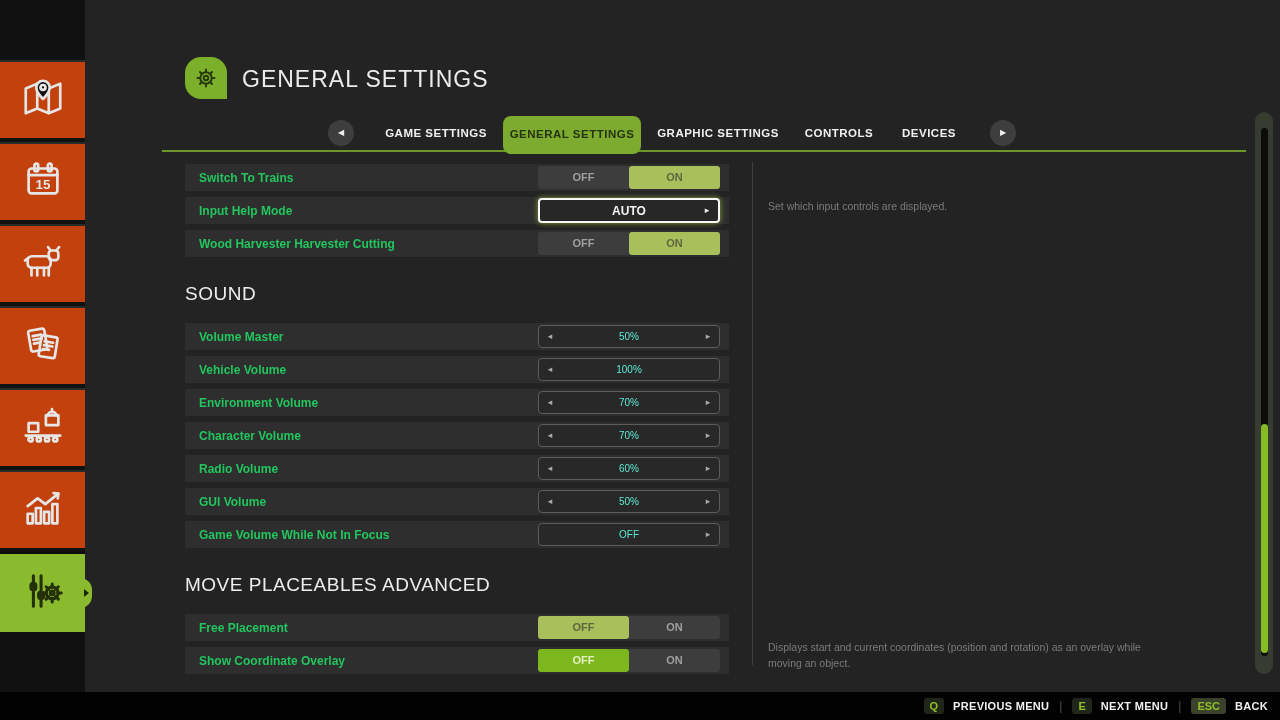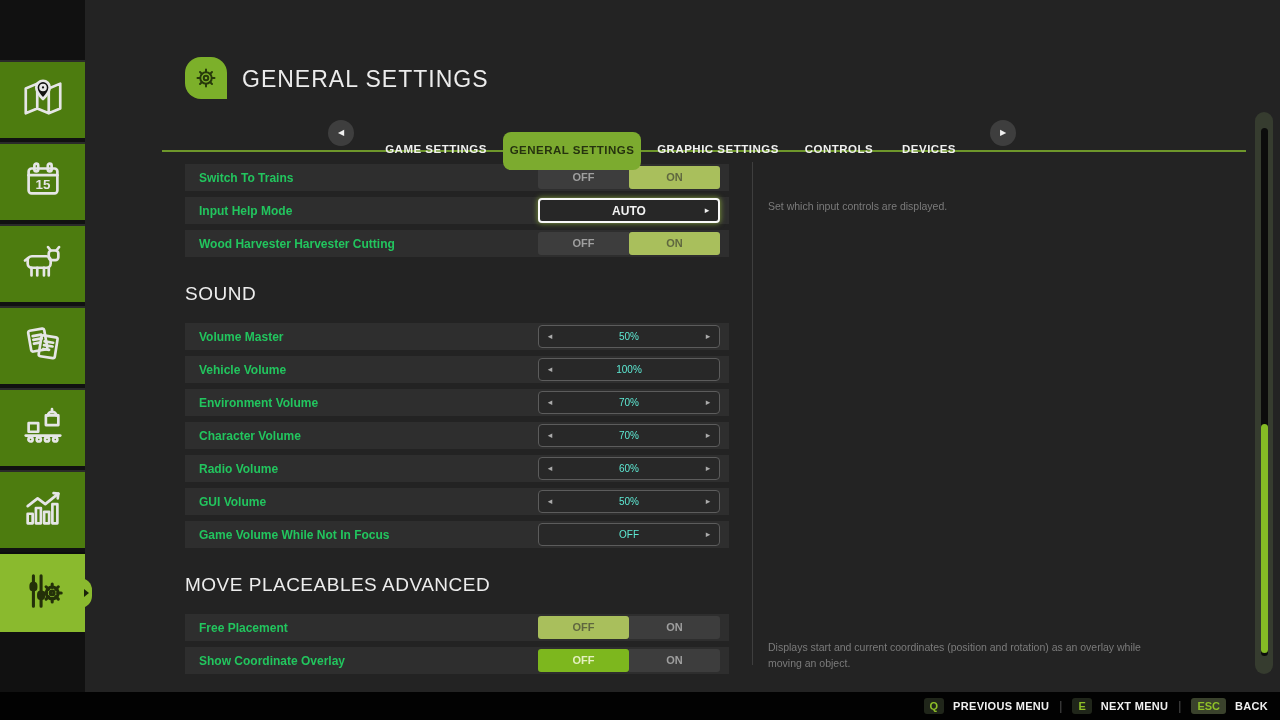--- a/index.html
+++ b/index.html
@@ -4,21 +4,21 @@
 <style>
   * { margin:0; padding:0; box-sizing:border-box; }
   html,body { width:1280px; height:720px; background:#000; }
   .screen {
     position:relative; width:1280px; height:720px; overflow:hidden;
     background:#232323; font-family:"Liberation Sans", sans-serif;
   }
   
   .sidebar { position:absolute; left:0; top:0; width:85px; height:692px; background:#111; }
   .side-cell {
-    position:absolute; left:0; width:85px; height:78px; background:#4d7c0f;
+    position:absolute; left:0; width:85px; height:78px; background:#c2410c;
     border-top:2px solid #2a2a2a; display:flex; align-items:center; justify-content:center;
   }
   .side-cell.active { background:#8aba2e; border-top-color:#0d0d0d; height:80px; }
   .side-bump {
     position:absolute; right:-7px; top:50%; transform:translateY(-50%);
     width:14px; height:30px; background:#8aba2e; border-radius:0 12px 12px 0;
   }
   .side-bump::after {
     content:""; position:absolute; right:3px; top:50%; transform:translateY(-50%);
     width:5px; height:8px; background:#1b240a; clip-path:polygon(0 0,100% 50%,0 100%);
@@ -38,21 +38,21 @@
   
   .tab-line { position:absolute; left:162px; top:150px; width:1084px; height:2px; background:#6e972b; z-index:1; }
   .tab-arrow {
     position:absolute; top:120px; width:26px; height:26px; border-radius:50%;
     background:#3e3e3e; color:#f0f0f0; font-size:8px; line-height:26px; text-align:center; z-index:2; cursor:pointer;
   }
   .tab-arrow.left { left:328px; } .tab-arrow.right { left:990px; }
   .tab {
     position:absolute; top:120px; transform:translateX(-50%); z-index:2;
     color:#f0f0f0; font-size:11.5px; font-weight:bold; letter-spacing:0.5px;
-    line-height:26px; white-space:nowrap; cursor:pointer;margin-top:16px;
+    line-height:26px; white-space:nowrap; cursor:pointer;
   }
   .tab.active {
     top:116px; width:138px; height:38px; background:#7cab2f; border-radius:8px;
     color:#26330f; text-align:center; line-height:36px;
   }
   .t0{left:436px;} .t1{left:572px;} .t2{left:718px;} .t3{left:839px;} .t4{left:929px;}
   
   .settings-list { position:absolute; left:185px; top:164px; width:544px; }
   .section-title {
     color:#ededed; font-size:19px; letter-spacing:0.5px;

